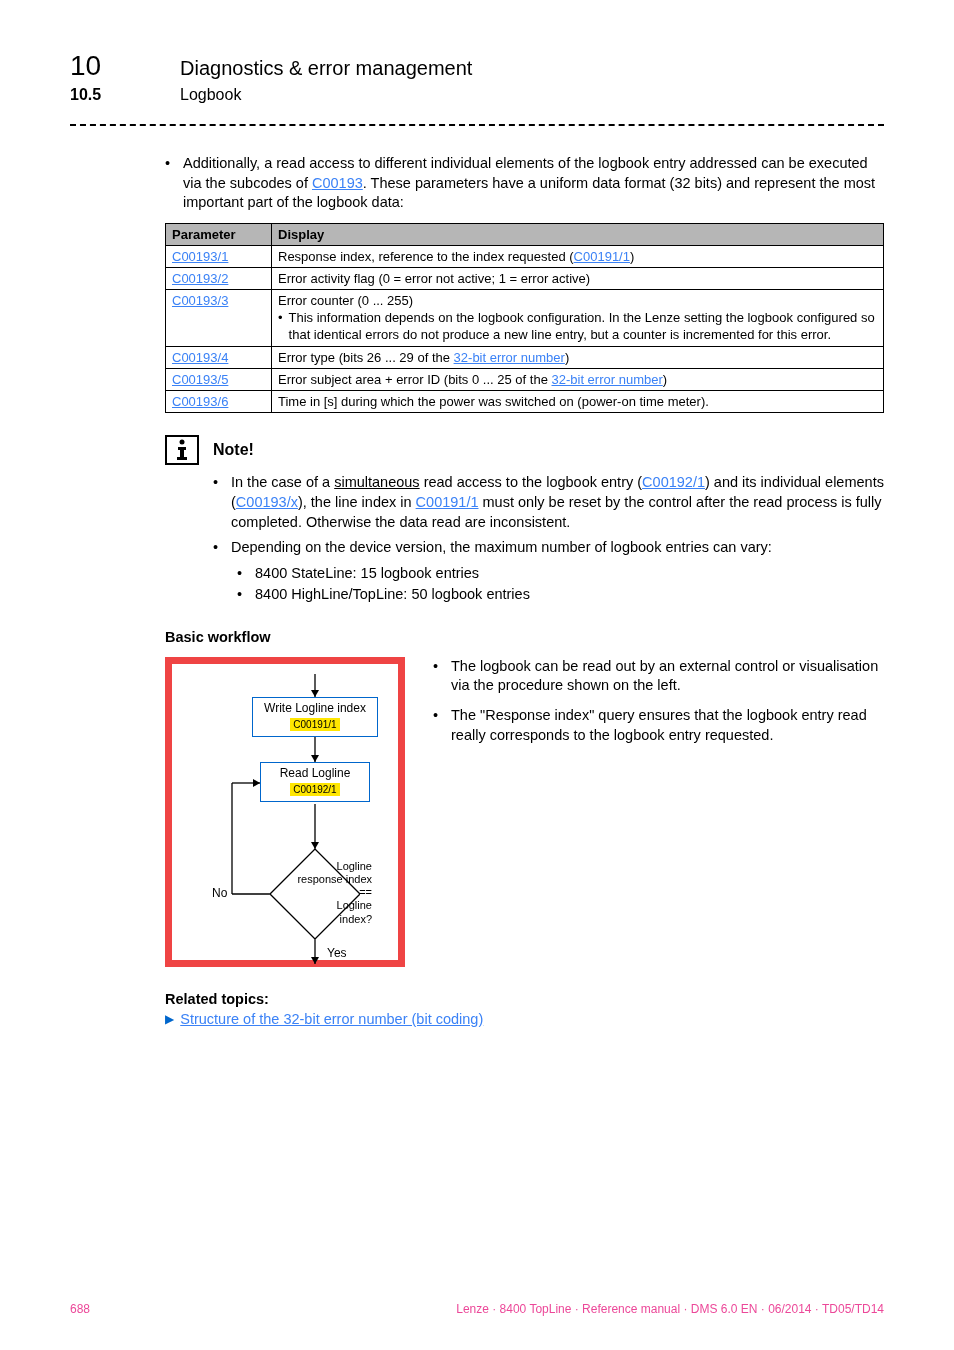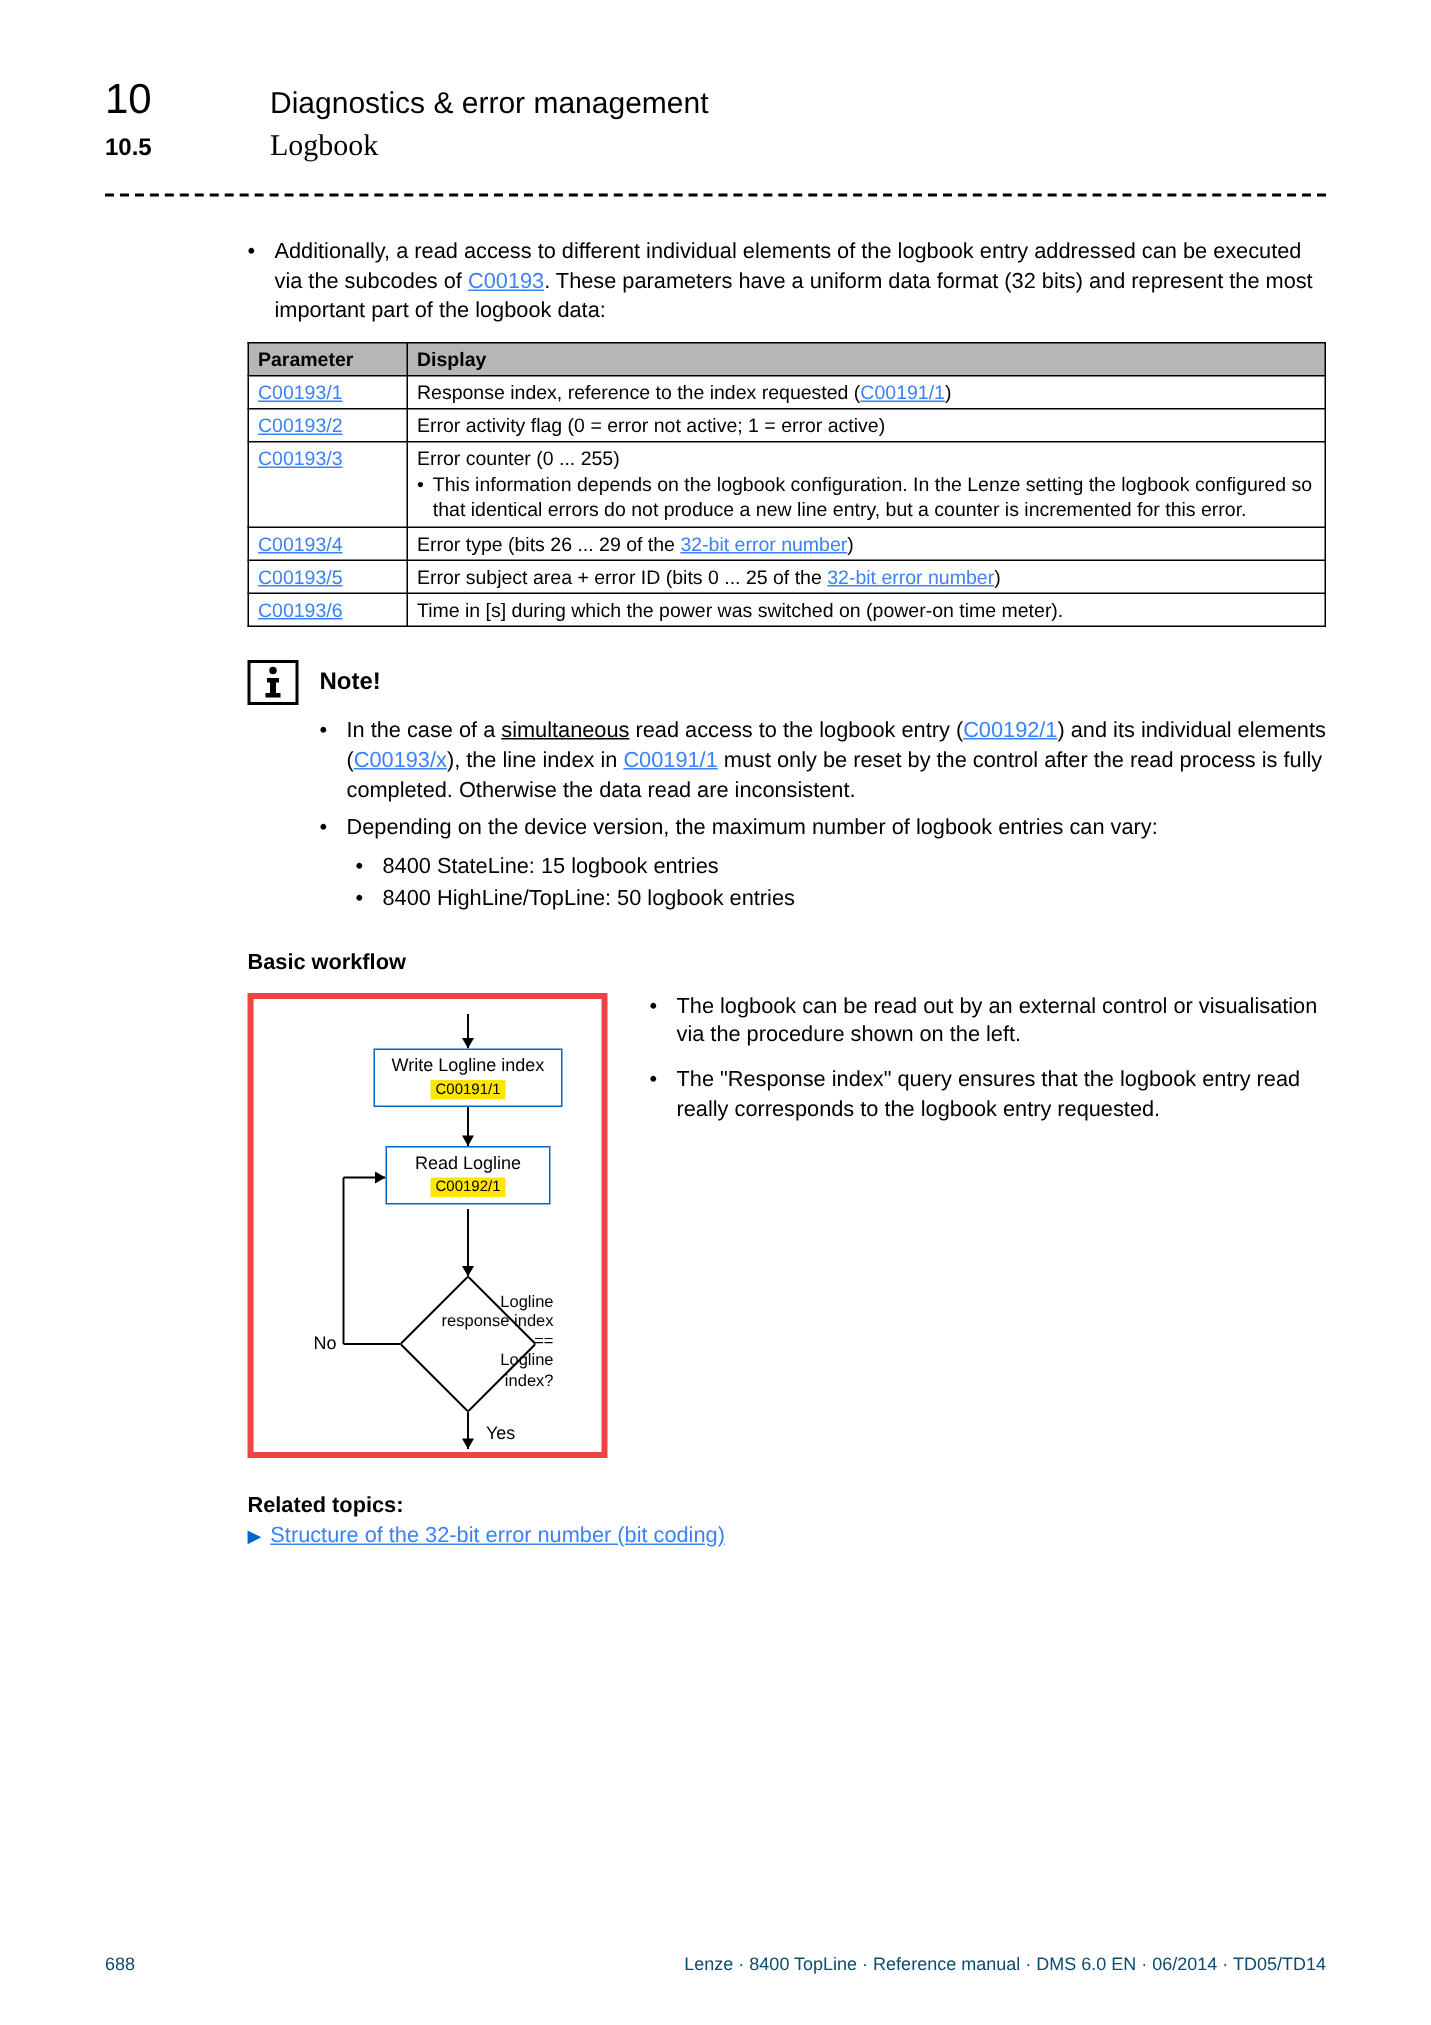--- a/index.html
+++ b/index.html
@@ -31,22 +31,21 @@
       align-items: baseline;
       gap: 30px;
       margin-top: 4px;
     }
     .section-num {
       font-size: 16px;
       min-width: 80px;
       font-weight: bold;
     }
     .section-title {
-      font-size: 20px;
-      font-family: Liberation Serif, serif;
+      font-size: 16px;
     }
     .dashed-line {
       margin-top: 20px;
       margin-bottom: 28px;
       border: none;
       border-top: 2px dashed #000;
       height: 0;
     }
     .content {
       margin-left: 95px;
@@ -126,21 +125,21 @@
       margin-bottom: 12px;
     }
     .workflow-row {
       display: flex;
       gap: 28px;
       align-items: flex-start;
     }
     .workflow-diagram {
       width: 240px;
       height: 310px;
-      border: 4px solid #ef4444;
+      border: 7px solid #ef4444;
       position: relative;
       flex: 0 0 240px;
     }
     .wf-box {
       position: absolute;
       border: 1px solid #0066cc;
       background: #fff;
       font-size: 12px;
       text-align: center;
       padding: 3px 6px;
@@ -197,21 +196,21 @@
     .related-link { display: flex; align-items: center; gap: 6px; }
     .related-link .arrow { color: #0066cc; font-size: 12px; }
     .footer {
       position: absolute;
       bottom: 34px;
       left: 70px;
       right: 70px;
       display: flex;
       justify-content: space-between;
       font-size: 12px;
-      color: #0c4a6e;
+      color: #ec4899;
     }
     .arrow-svg { position:absolute; }
   </style>
 </head>
 <body>
 
 <div class="header-row">
   <div class="chapter-num">10</div>
   <div class="chapter-title">Diagnostics &amp; error management</div>
 </div>

